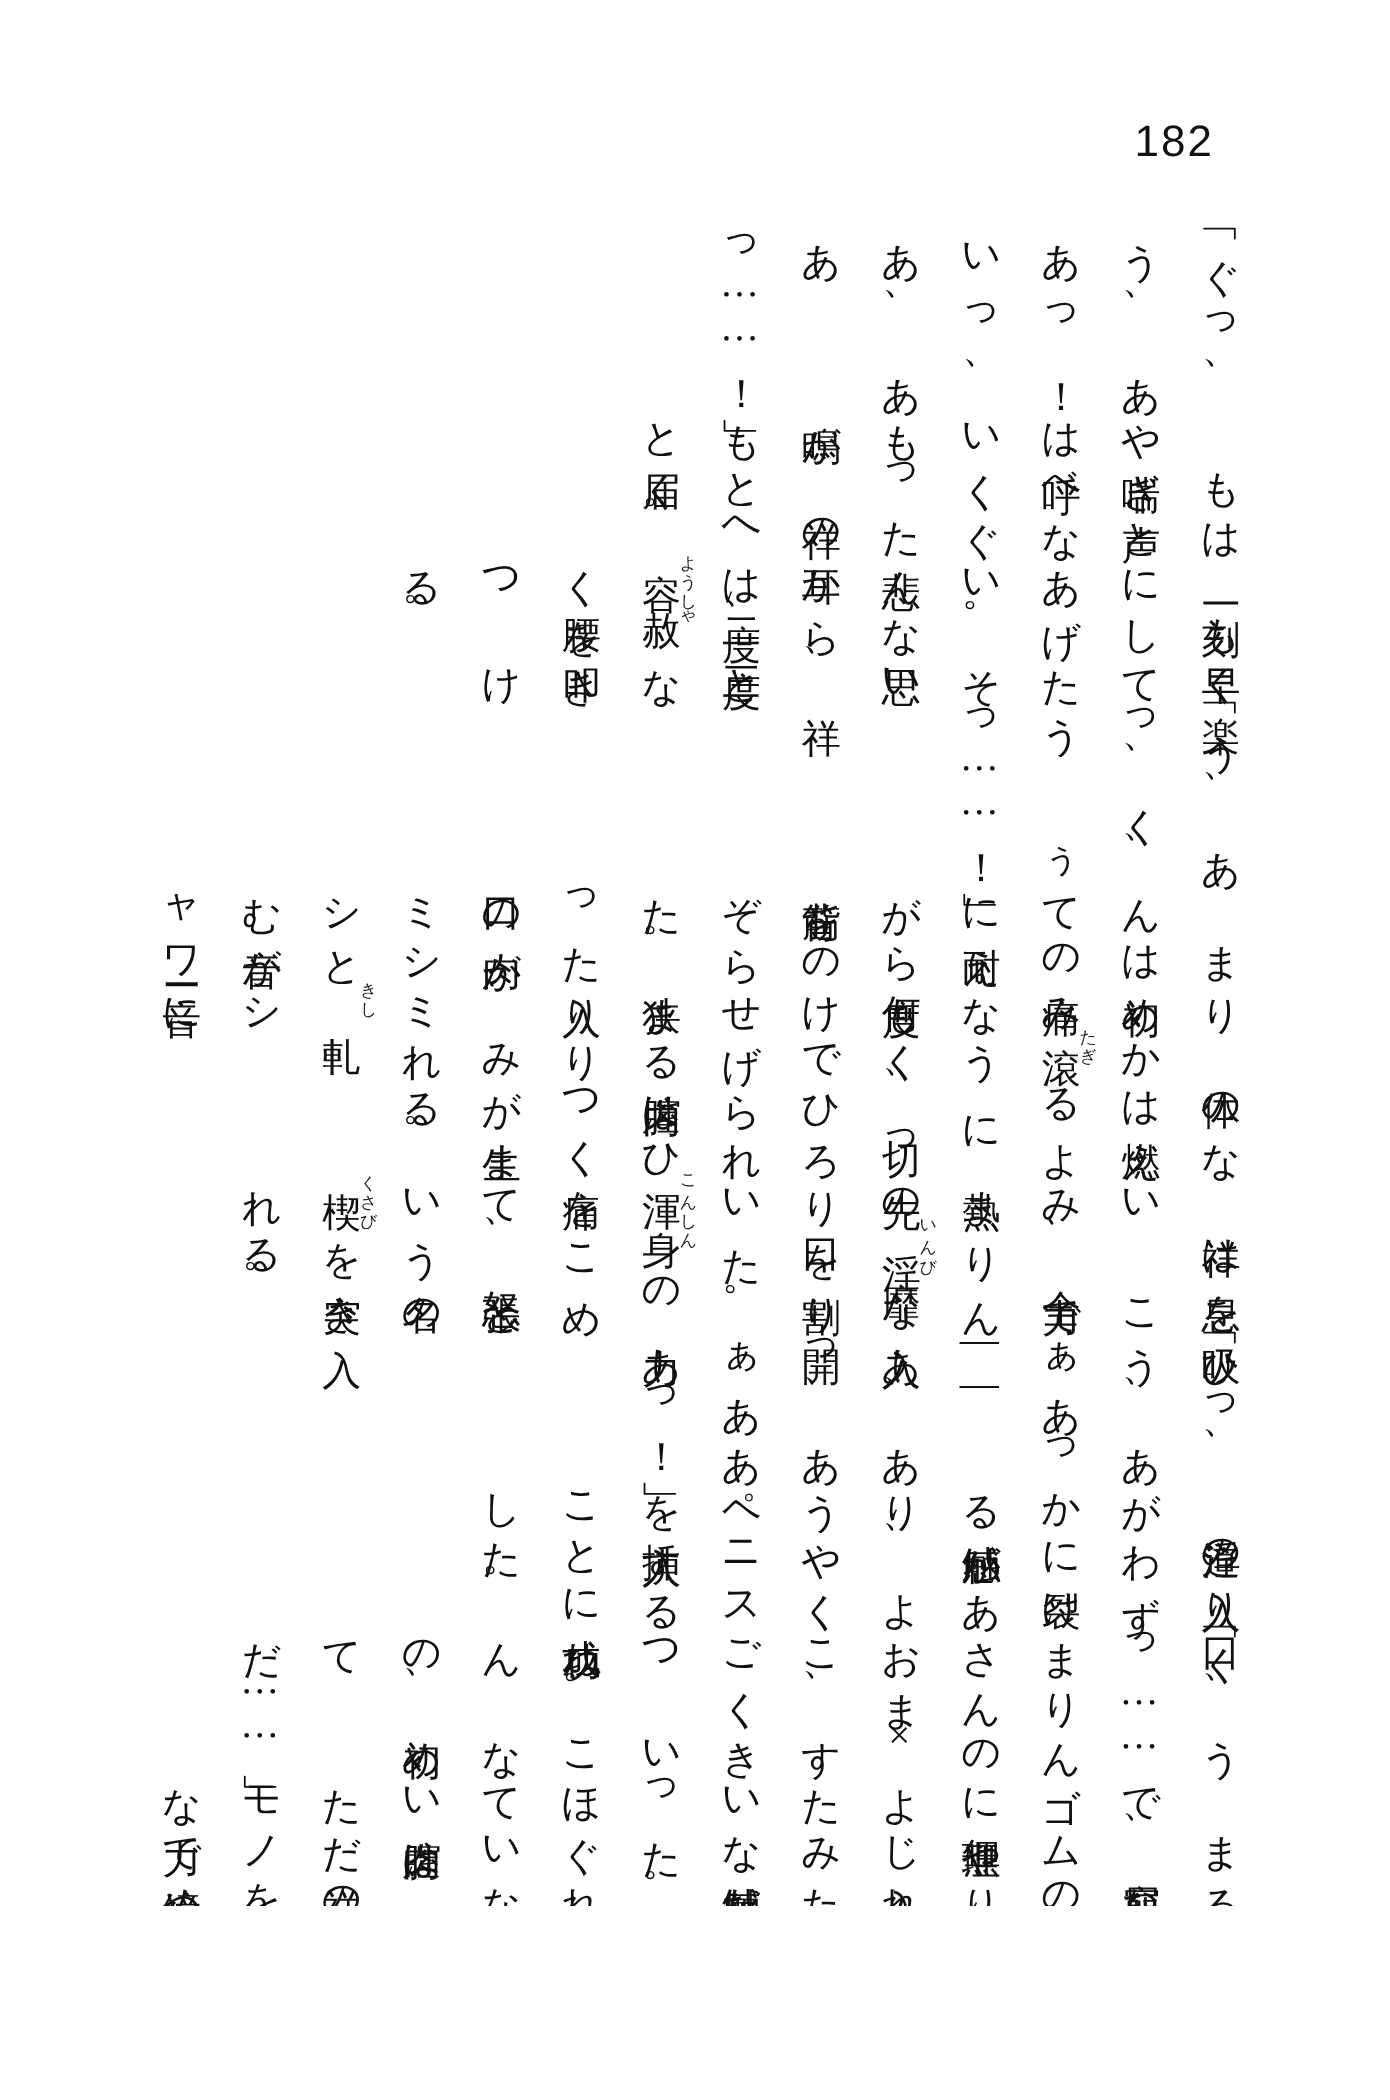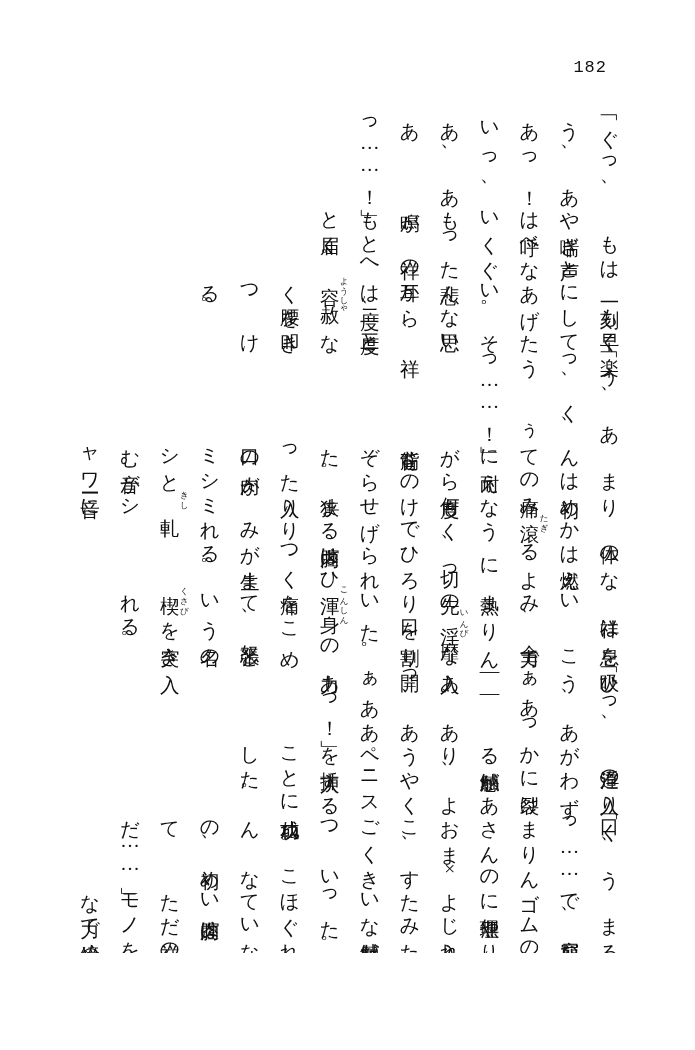--- a/index.html
+++ b/index.html
@@ -18,24 +18,24 @@
   #page {
     position: absolute;
     inset: 0;
     background: #ffffff;
   }
   
   #page-number {
     position: absolute;
     top: 58px;
     right: 88px;
-    font-size: 17px;
+    font-size: 22px;
     letter-spacing: 1px;
     color: #111;
-    font-family: Liberation Mono, monospace;
+    font-family: Liberation Sans, sans-serif;
   }
   
   #text-block {
     position: absolute;
     top: 108px;
     left: 62px;
     right: 66px;
     height: 845px;
     writing-mode: vertical-rl;
     -webkit-writing-mode: vertical-rl;

